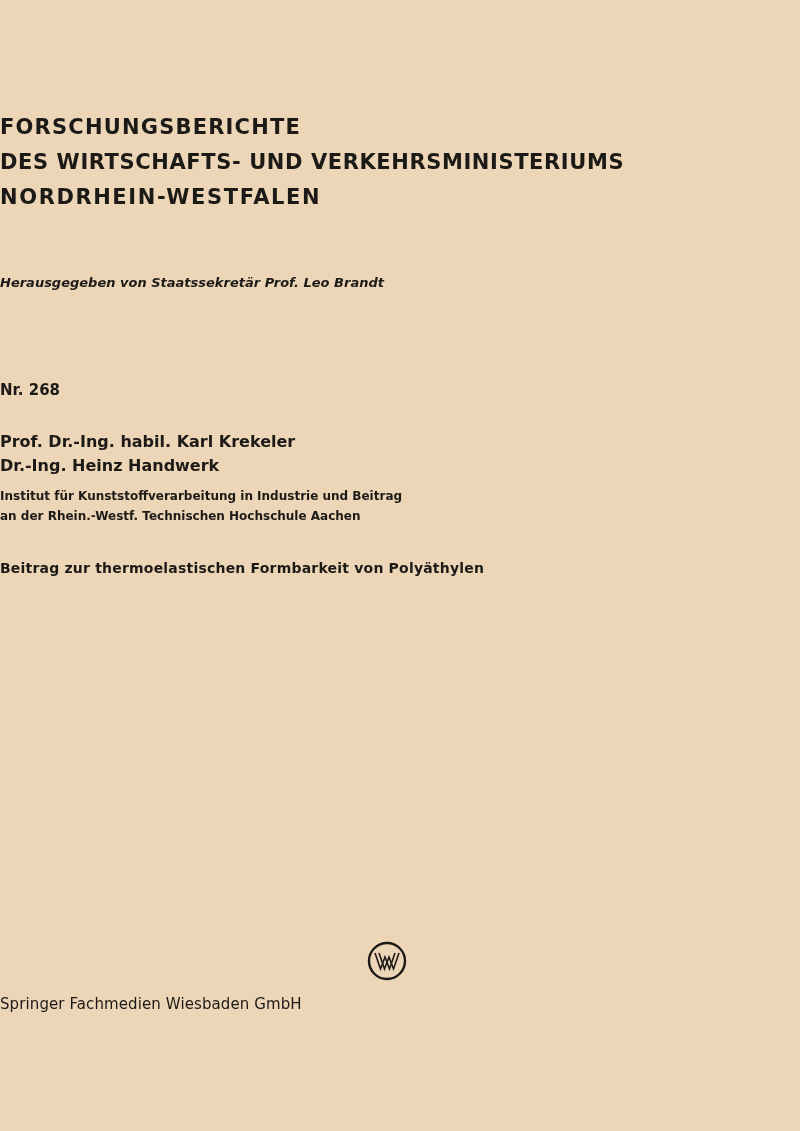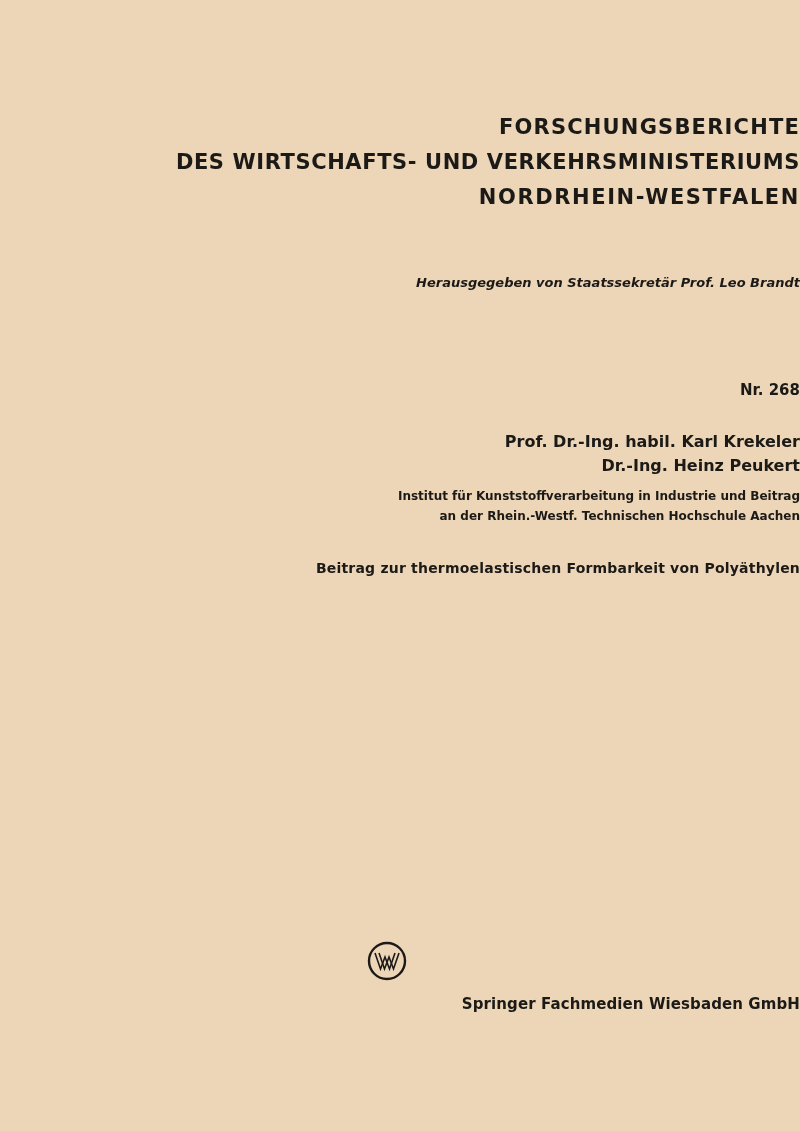--- a/index.html
+++ b/index.html
@@ -12,21 +12,21 @@
       background: #EDD5B7;
       color: #1c1a17;
       font-family: "DejaVu Sans", "Liberation Sans", sans-serif;
       position: relative;
       overflow: hidden;
     }
     .abs {
       position: absolute;
       left: 0;
       width: 800px;
-      text-align: right;
+      text-align: left;
       white-space: nowrap;
     }
     .series-line {
       font-size: 21px;
       font-weight: bold;
       letter-spacing: 1.2px;
     }
     .series-l1 { top: 115px; }
     .series-l2 { top: 150px; letter-spacing: 0.6px; }
     .series-l3 { top: 185px; letter-spacing: 1.6px; }
@@ -66,39 +66,39 @@
     .logo {
       position: absolute;
       left: 367px;
       top: 941px;
       width: 40px;
       height: 40px;
     }
     .publisher {
       top: 995px;
       font-size: 15px;
-      font-weight: bold;
+      font-weight: normal;
       letter-spacing: 0.1px;
     }
   </style>
 </head>
 <body>
 
 <div>
 
   <div class="abs series-line series-l1">FORSCHUNGSBERICHTE</div>
   <div class="abs series-line series-l2">DES WIRTSCHAFTS- UND VERKEHRSMINISTERIUMS</div>
   <div class="abs series-line series-l3">NORDRHEIN-WESTFALEN</div>
 
   <div class="abs editor">Herausgegeben von Staatssekretär Prof. Leo Brandt</div>
 
   <div class="abs number">Nr. 268</div>
 
   <div class="abs author author-1">Prof. Dr.-Ing. habil. Karl Krekeler</div>
-  <div class="abs author author-2">Dr.-Ing. Heinz Peukert</div>
+  <div class="abs author author-2">Dr.-Ing. Heinz Handwerk</div>
 
   <div class="abs inst inst-1">Institut für Kunststoffverarbeitung in Industrie und Beitrag</div>
   <div class="abs inst inst-2">an der Rhein.-Westf. Technischen Hochschule Aachen</div>
 
   <div class="abs title">Beitrag zur thermoelastischen Formbarkeit von Polyäthylen</div>
 
   <svg class="logo" viewBox="0 0 40 40">
     <circle cx="20" cy="20" r="18" fill="none" stroke="#1C1A17" stroke-width="2.4"></circle>
     <polyline points="8,12 13.5,28 18,16 22.5,28 28,12" fill="none" stroke="#1C1A17" stroke-width="1.6" stroke-linejoin="miter"></polyline>
     <polyline points="12,12 17.5,28 22,16 26.5,28 32,12" fill="none" stroke="#1C1A17" stroke-width="1.6" stroke-linejoin="miter"></polyline>

